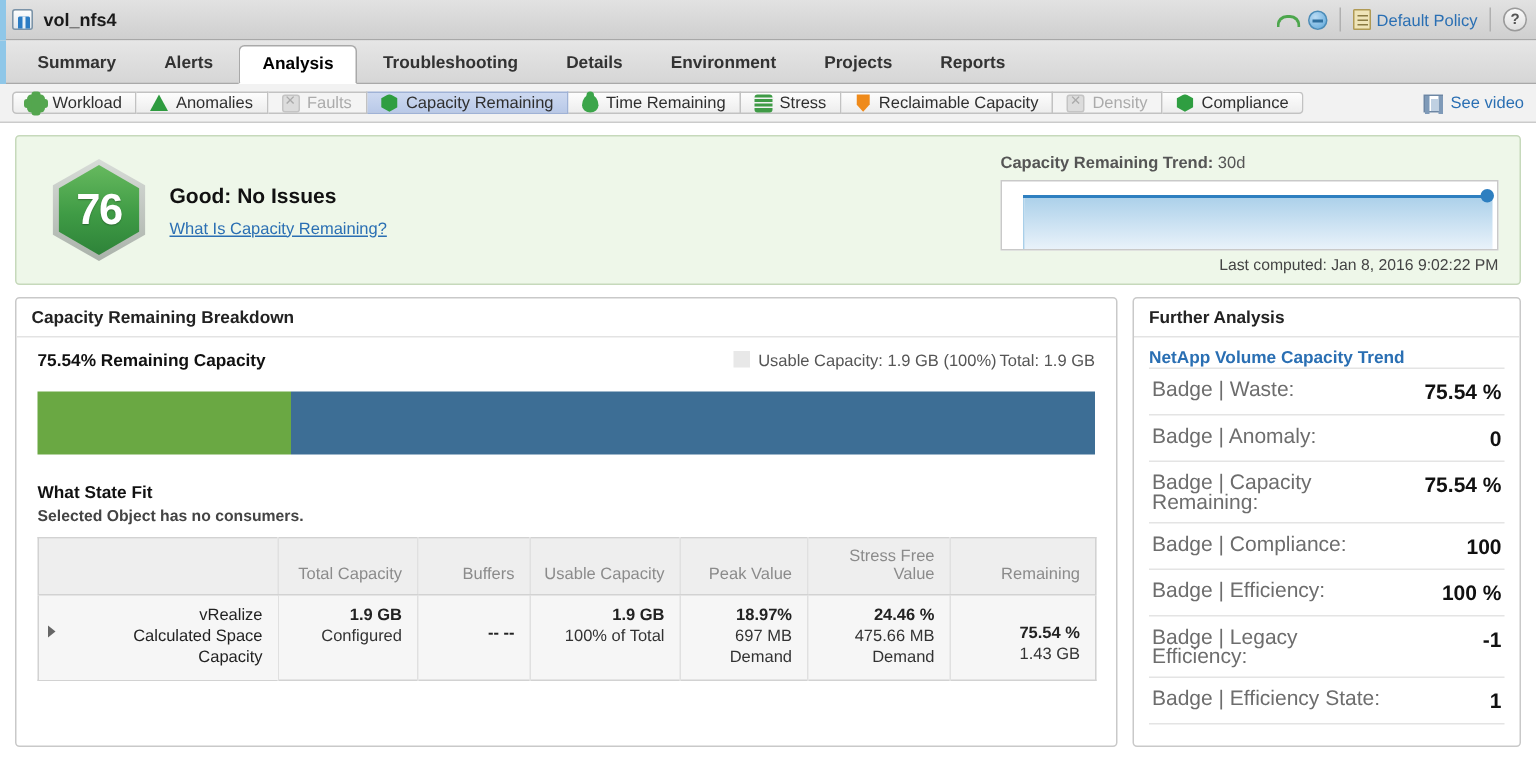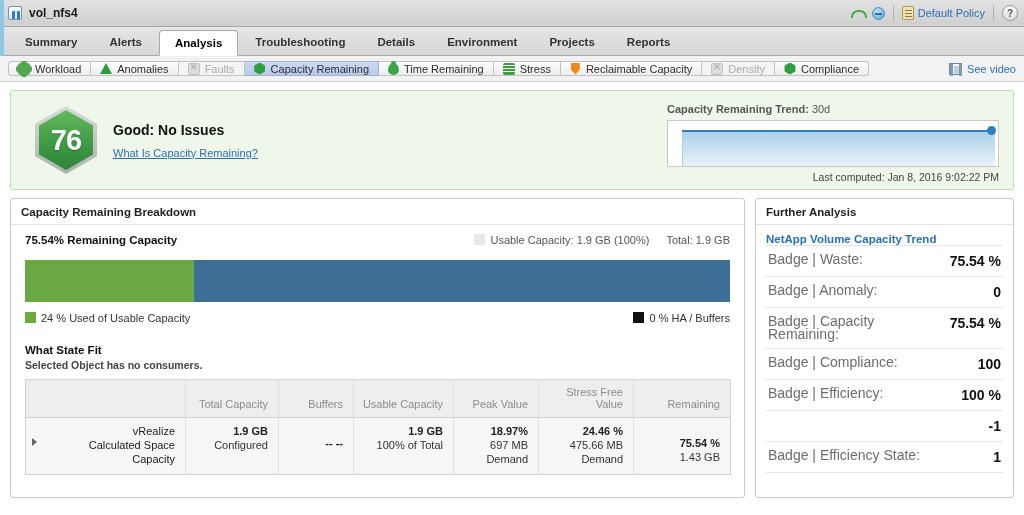--- a/index.html
+++ b/index.html
@@ -263,21 +263,21 @@
   }
   .panel-head {
     font-size:11.5px; font-weight:bold; color:#222;
     padding: 7px 10px 6px 10px;
     border-bottom:1px solid #e3e3e3;
   }
   .breakdown { width: 735px; height: 300px; position:relative; }
   .bd-body { padding: 9px 14px 0 14px; }
   .bd-row1 { display:flex; align-items:center; }
   .bd-pct { font-size:11.5px; font-weight:bold; color:#111; }
-  .bd-legend-right { margin-left:auto; display:flex; align-items:flex-end; gap:17px; font-size:11px; color:#555; }
+  .bd-legend-right { margin-left:auto; display:flex; align-items:flex-end; gap:2px; font-size:11px; color:#555; }
   .sw { width:11px;height:11px; display:inline-block; vertical-align:-1px; margin-right:5px; }
   .sw-grey { background:#e8e8e8; }
   .sw-green { background:#68ab3f; }
   .sw-black { background:#111; }
 
   .bar {
     margin-top:14px; height: 42px; display:flex; width: 705px;
     border:1px solid #dcdcdc; border-width:0;
   }
   .bar .used { background:#6aa843; }
@@ -457,28 +457,20 @@
               </div>
               <div>Total: 1.9 GB</div>
             </div>
           </div>
 
           <div class="bar">
             <div class="used" style="width:24%"></div>
             <div class="free"></div>
           </div>
 
-          <div class="bar-legends">
-            <div>
-              <span class="sw sw-green"></span><span>24 % Used of Usable Capacity</span>
-            </div>
-            <div class="right">
-              <span class="sw sw-black"></span><span>0 % HA / Buffers</span>
-            </div>
-          </div>
 
           <div class="wwf-title">What State Fit</div>
           <div class="wwf-sub">Selected Object has no consumers.</div>
 
           <table class="wwf">
             <colgroup>
               <col style="width:160px">
               <col style="width:93px">
               <col style="width:75px">
               <col style="width:100px">
@@ -555,20 +547,21 @@
           </div>
           <div class="fa-row">
             <div class="fa-key">Badge | Compliance:</div>
             <div class="fa-val">100</div>
           </div>
           <div class="fa-row">
             <div class="fa-key">Badge | Efficiency:</div>
             <div class="fa-val">100 %</div>
           </div>
           <div class="fa-row">
+            <div class="fa-key" style="max-width:120px">Badge | Legacy Efficiency:</div>
             <div class="fa-val">-1</div>
           </div>
           <div class="fa-row">
             <div class="fa-key">Badge | Efficiency State:</div>
             <div class="fa-val">1</div>
           </div>
           <div class="fa-row">
             
             
           </div>

